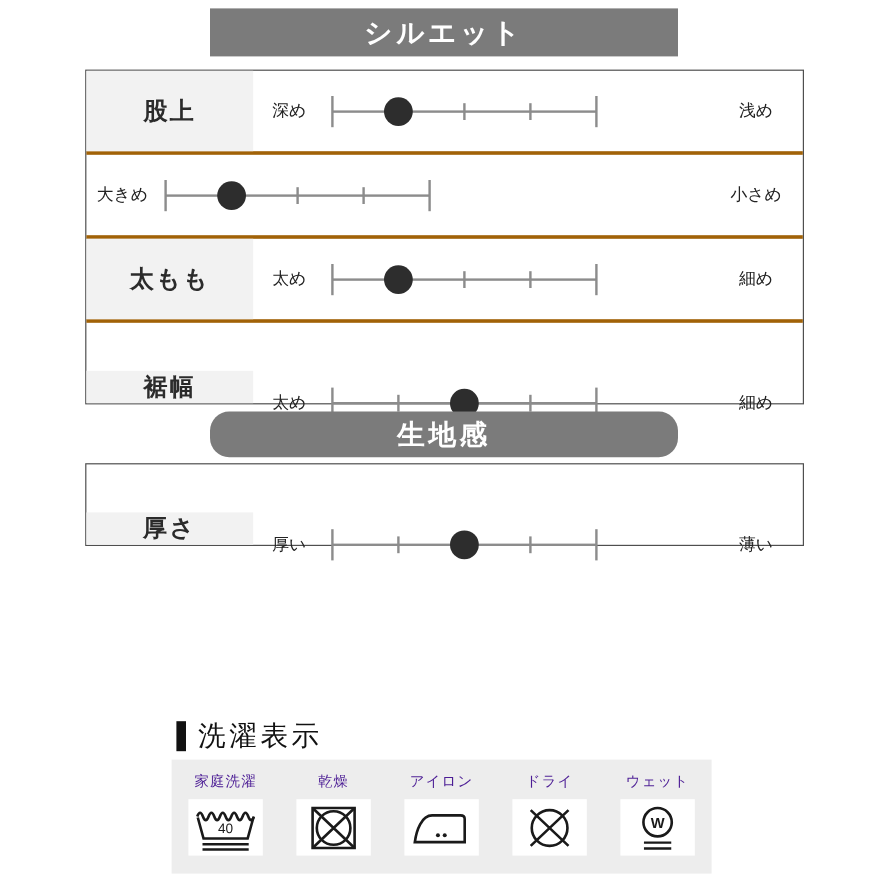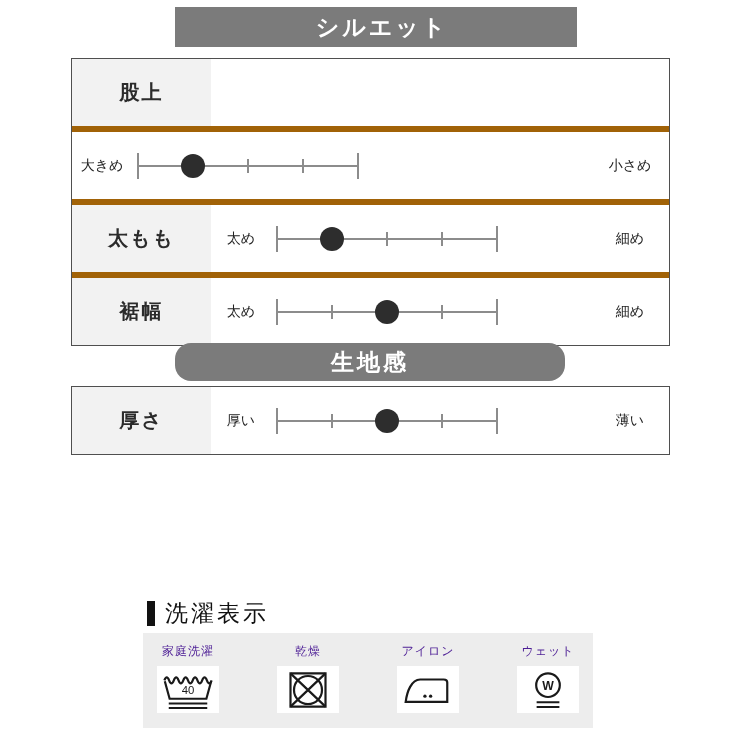--- a/index.html
+++ b/index.html
@@ -3,29 +3,29 @@
 <meta charset="utf-8">
 <style>
   html,body{margin:0;padding:0;background:#fff;}
   .page{position:relative;width:740px;height:740px;background:#ffffff;overflow:hidden;
         font-family:"Liberation Sans","DejaVu Sans",sans-serif;color:#222;}
 
   
   .section-bar{position:absolute;left:175px;width:390px;background:#7b7b7b;color:#ffffff;
                font-size:23px;font-weight:bold;letter-spacing:3px;
                display:flex;align-items:center;justify-content:center;}
-  #bar-silhouette{top:7px;height:40px;padding-left:12px;}
+  #bar-silhouette{top:7px;height:40px;}
   #bar-fabric{top:343px;height:38px;border-radius:16px;}
 
   
   .spec-table{position:absolute;left:71px;width:597px;border:1px solid #4f4f4f;background:#fff;}
   #table-silhouette{top:58px;}
   #table-fabric{top:386px;}
-  .spec-row{display:flex;height:67px;border-bottom:6px solid #a16207;}
-  .spec-row:last-child{border-bottom:none;}
+  .spec-row{display:flex;height:67px;border-bottom:3px solid #a16207;}
+  .spec-row:last-child{border-bottom:none;align-items:flex-end;}
   .label-cell{width:139px;background:#f2f2f2;display:flex;align-items:center;justify-content:center;
               font-size:20px;font-weight:bold;color:#2b2b2b;letter-spacing:2px;}
   .slider-cell{flex:1;position:relative;}
   .side-label{position:absolute;top:50%;transform:translateY(-50%);font-size:14px;color:#222;}
   .side-label.left{left:0;width:60px;text-align:center;}
   .side-label.right{right:2px;width:74px;text-align:center;}
   .track{position:absolute;left:66px;top:50%;width:220px;height:2px;margin-top:-1px;background:#8c8c8c;}
   .tick{position:absolute;top:50%;transform:translate(-50%,-50%);width:2px;height:14px;background:#8c8c8c;}
   .tick.end{height:26px;}
   .dot{position:absolute;top:50%;transform:translate(-50%,-50%);width:24px;height:24px;
@@ -53,20 +53,32 @@
 <div class="page">
 
   <div class="section-bar" id="bar-silhouette">
     <span>シルエット</span>
   </div>
 
   <div class="spec-table" id="table-silhouette">
 
     <div class="spec-row">
       <div class="label-cell">股上</div>
+      <div class="slider-cell">
+        <span class="side-label left">深め</span>
+        <div class="track">
+          <span class="tick end" style="left:0%"></span>
+          <span class="tick" style="left:25%"></span>
+          <span class="tick" style="left:50%"></span>
+          <span class="tick" style="left:75%"></span>
+          <span class="tick end" style="left:100%"></span>
+          <span class="dot" style="left: 25%;"></span>
+        </div>
+        <span class="side-label right">浅め</span>
+      </div>
     </div>
 
     <div class="spec-row">
       <div class="slider-cell">
         <span class="side-label left">大きめ</span>
         <div class="track">
           <span class="tick end" style="left:0%"></span>
           <span class="tick" style="left:25%"></span>
           <span class="tick" style="left:50%"></span>
           <span class="tick" style="left:75%"></span>
@@ -172,20 +184,29 @@
       <div class="laundry-label">アイロン</div>
       <div class="icon-box">
         <svg class="care" width="56" height="42" viewBox="0 0 64 48">
           <path d="M23,12 H50 C53,12 54,13 54,15.5 V37.5 H6.5 C8,26 13,12 23,12 Z"></path>
           <circle class="fill" cx="28.5" cy="31" r="1.9"></circle>
           <circle class="fill" cx="35" cy="31" r="1.9"></circle>
         </svg>
       </div>
     </div>
 
+    <div class="laundry-item">
+      <div class="laundry-label">ドライ</div>
+      <div class="icon-box">
+        <svg class="care" width="56" height="42" viewBox="0 0 64 48">
+          <circle cx="32" cy="24" r="17"></circle>
+          <path d="M14,7 L50,41 M50,7 L14,41"></path>
+        </svg>
+      </div>
+    </div>
 
     <div class="laundry-item">
       <div class="laundry-label">ウェット</div>
       <div class="icon-box">
         <svg class="care" width="56" height="42" viewBox="0 0 64 48">
           <circle cx="32" cy="18.5" r="13.5"></circle>
           <text x="32" y="24" text-anchor="middle" class="num w">W</text>
           <path class="thin" d="M19,38 H45 M19,43.5 H45"></path>
         </svg>
       </div>

